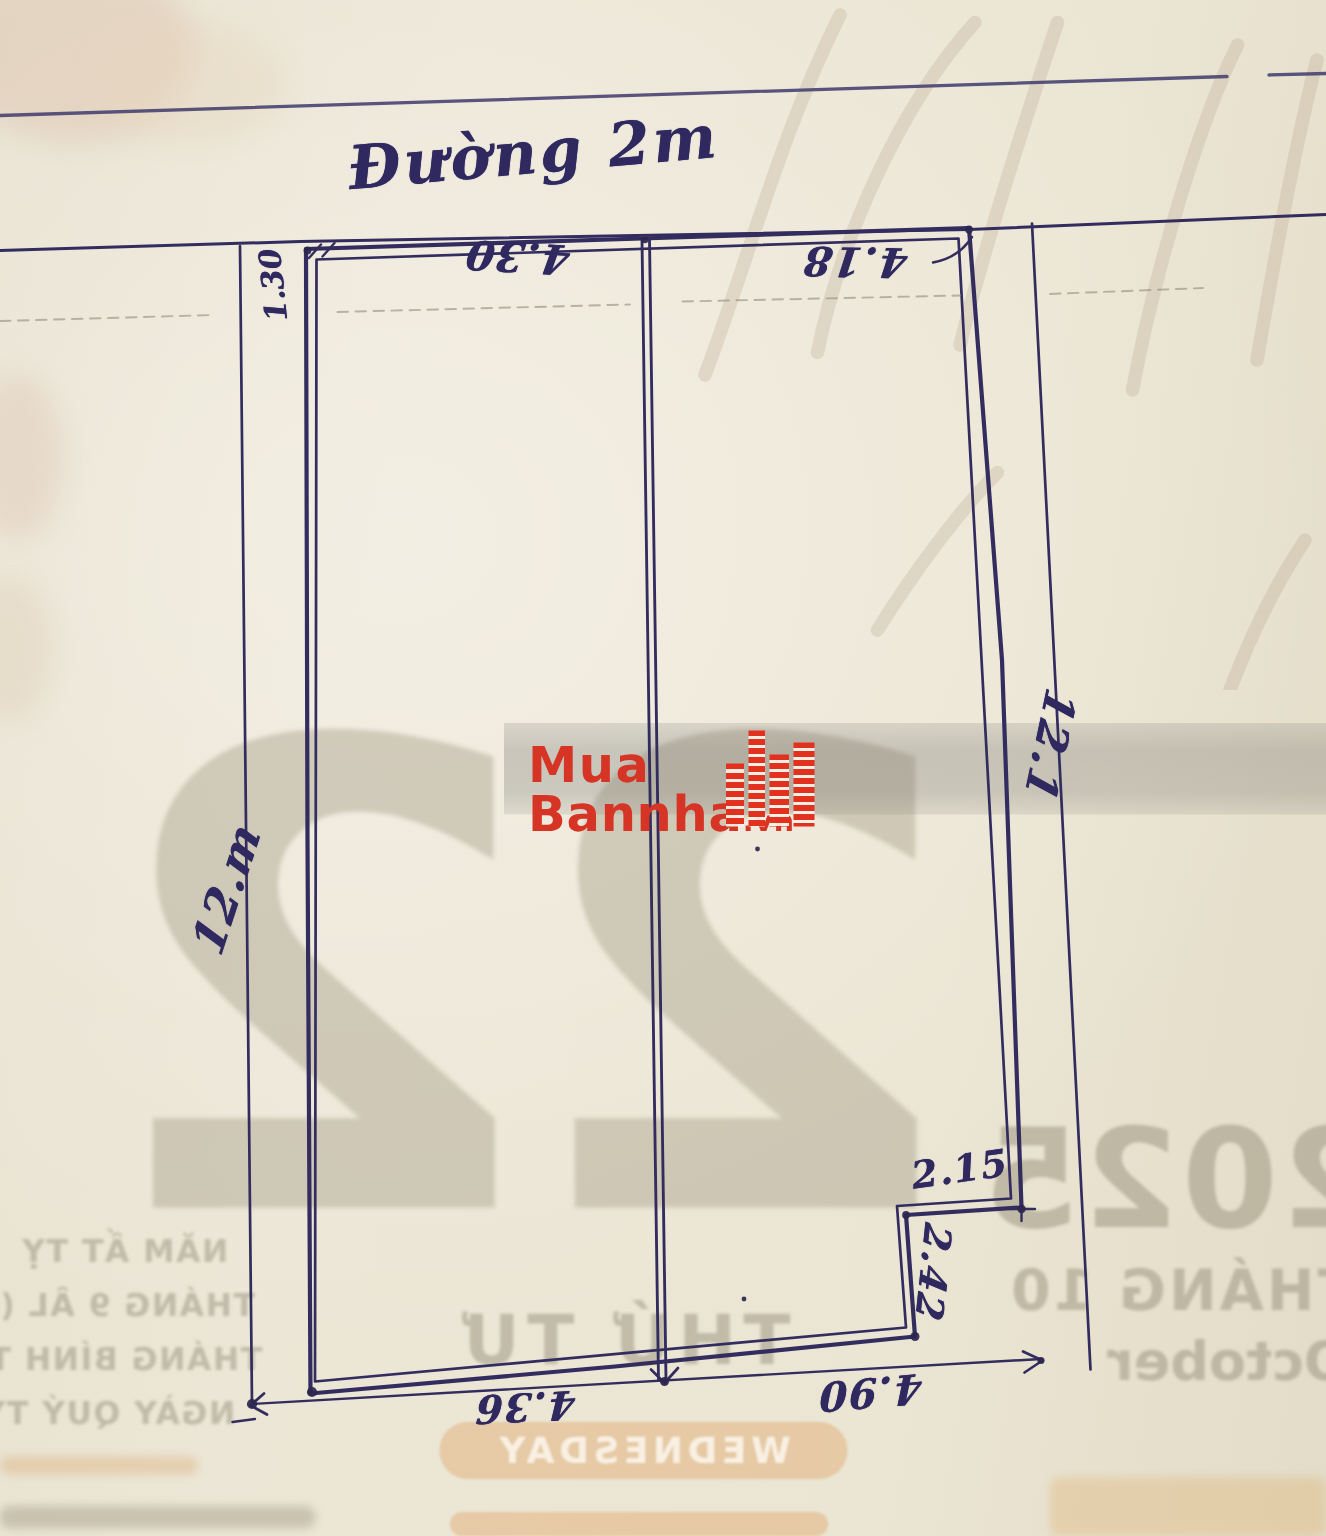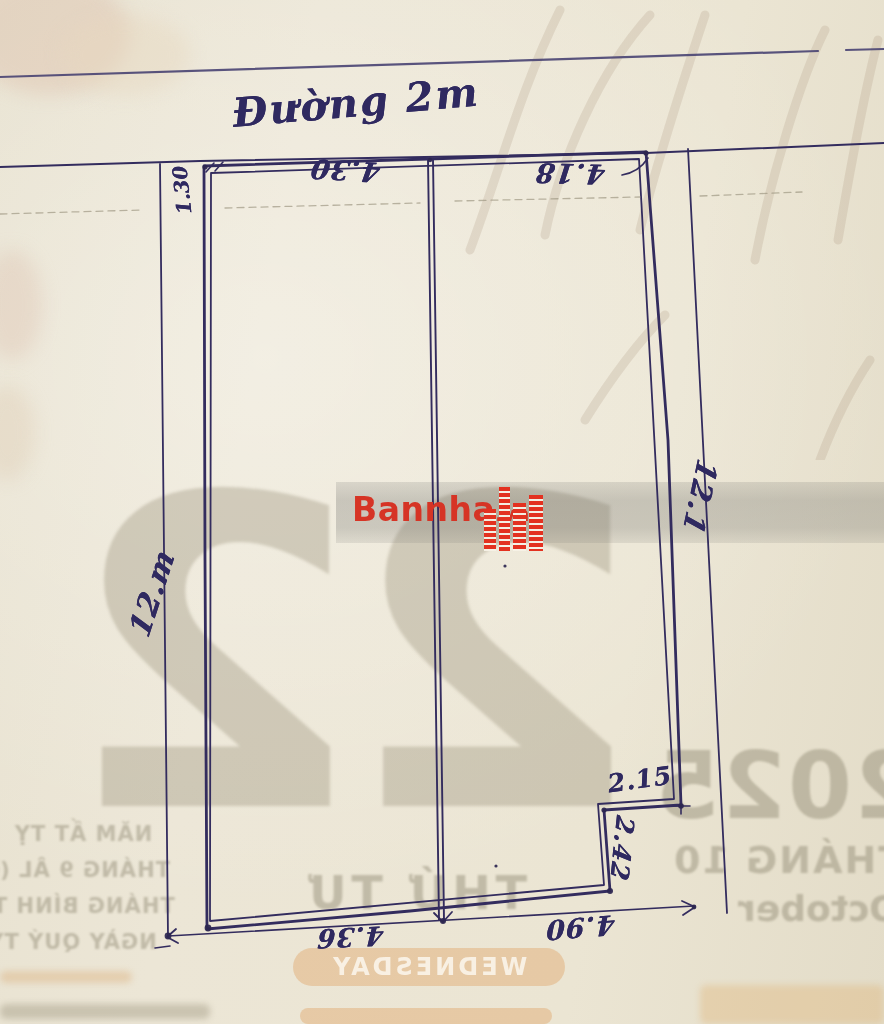--- a/index.html
+++ b/index.html
@@ -151,20 +151,21 @@
   <div class="abs hand dim" style="left:500px;top:158px;width:140px;transform:rotate(181deg) skewX(-6deg);">4.18</div>
   <div class="abs hand dim-sm" style="left:152px;top:178px;width:60px;transform:rotate(-96deg);">1.30</div>
   <div class="abs hand dim" style="left:92px;top:575px;width:120px;font-size:30px;transform:rotate(-72deg) skewX(-8deg);">12.m</div>
   <div class="abs hand dim" style="left:642px;top:480px;width:116px;font-size:29px;transform:rotate(102deg) skewX(-6deg);">12.1</div>
   <div class="abs hand dim" style="left:600px;top:765px;width:80px;font-size:25px;transform:rotate(-8deg);">2.15</div>
   <div class="abs hand dim" style="left:572px;top:834px;width:100px;font-size:25px;transform:rotate(96deg) skewX(-6deg);">2.42</div>
   <div class="abs hand dim" style="left:300px;top:922px;width:100px;font-size:26px;transform:rotate(177deg) skewX(-6deg);">4.36</div>
   <div class="abs hand dim" style="left:525px;top:912px;width:110px;transform:rotate(175deg) skewX(-6deg);">4.90</div>
 
   <div class="abs logo" style="left:352px;top:493px;">
+    <div class="l1">Mua</div>
     <div class="l2" style="display:flex;align-items:baseline;">
       <span>Bannha</span>
         <span class="vn">.vn</span>
     </div>
   </div>
   <div class="abs towers" style="left:484px;top:487px;">
     <div class="tower" style="width:12px;height:42px;"></div>
     <div class="tower" style="width:11px;height:64px;"></div>
     <div class="tower" style="width:13px;height:48px;"></div>
     <div class="tower" style="width:14px;height:56px;"></div>

